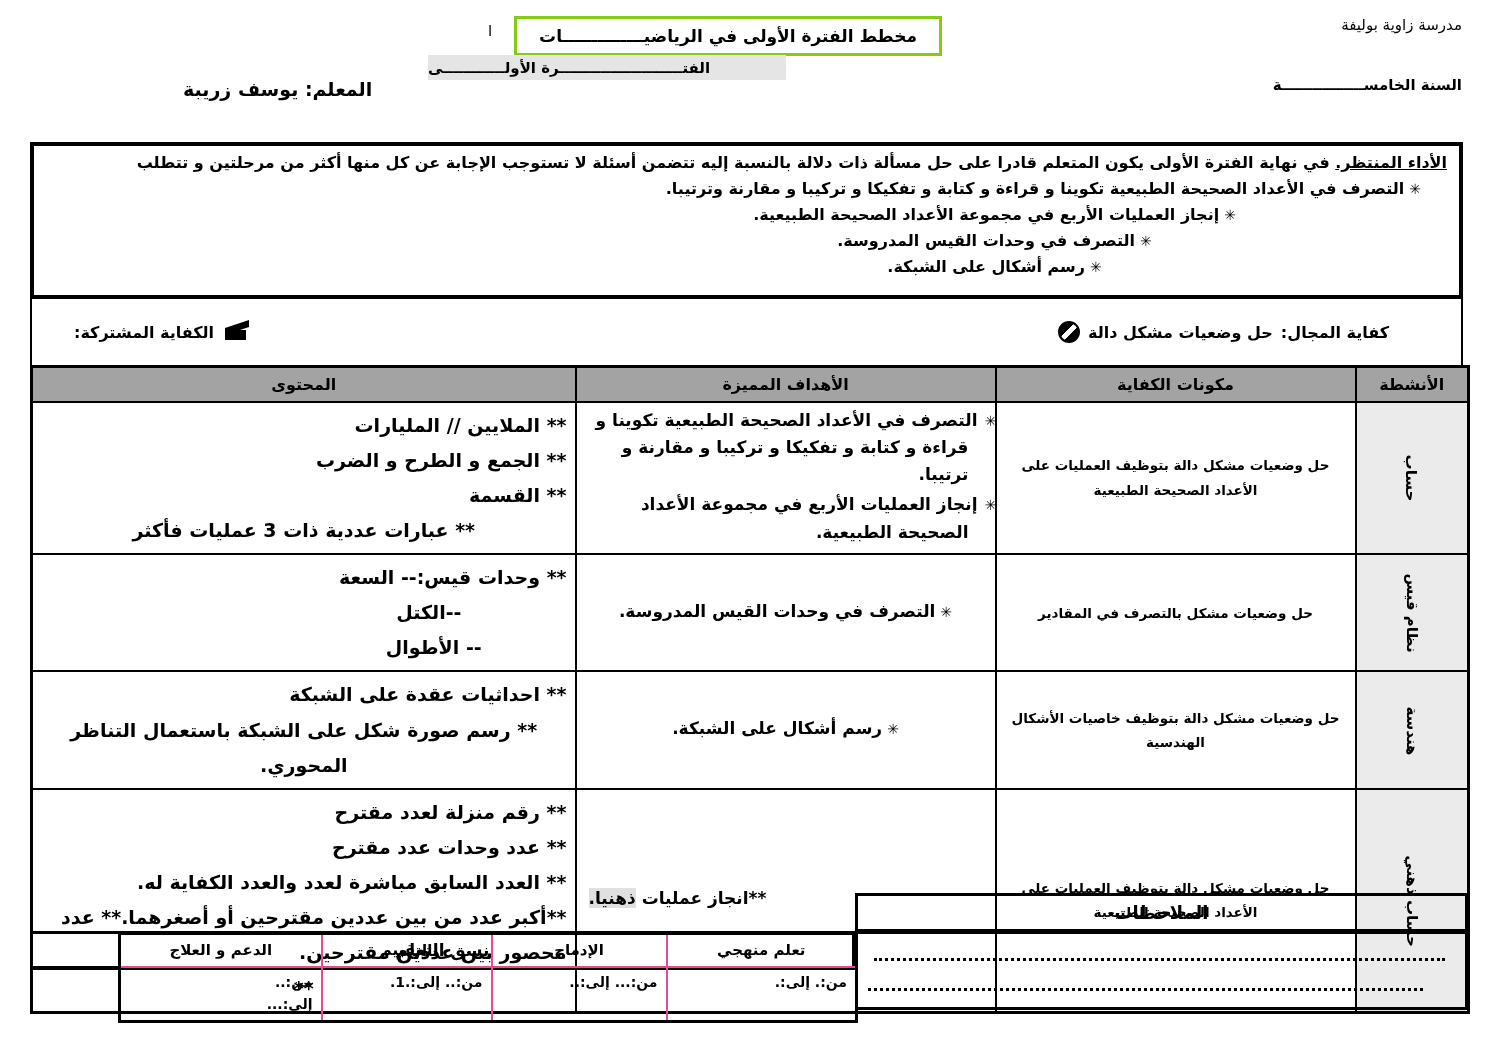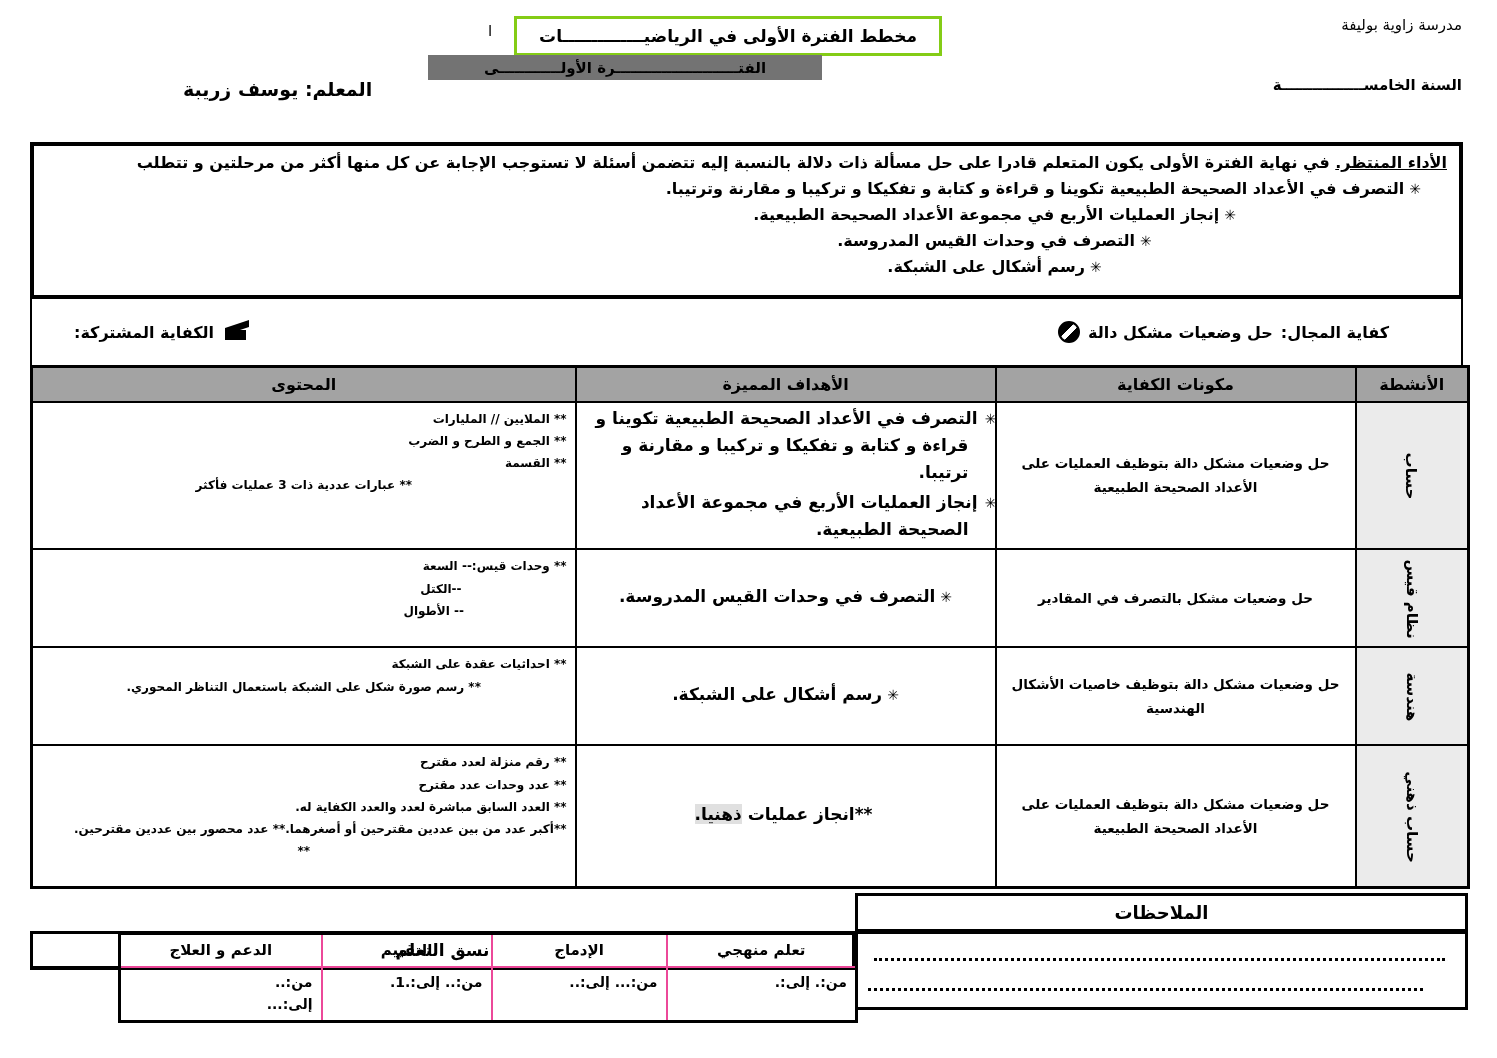--- a/index.html
+++ b/index.html
@@ -7,22 +7,22 @@
         font-family:"DejaVu Sans",sans-serif;color:#000;direction:rtl;}
   .abs{position:absolute;}
 
   
   .school{top:16px;right:35px;font-size:15px;}
   .grade{top:76px;right:35px;font-size:15px;font-weight:bold;}
   .title-box{top:16px;left:514px;width:422px;height:34px;border:3px solid #84cc16;
              display:flex;align-items:center;justify-content:center;
              font-size:17px;font-weight:bold;white-space:nowrap;}
   .alef-mark{top:22px;left:488px;font-size:15px;}
-  .period-bar{top:55px;left:428px;width:394px;height:25px;background:#737373;
-              display:flex;align-items:center;justify-content:center;
+  .period-bar{top:55px;left:428px;width:358px;height:25px;background:#e5e5e5;
+              display:flex;align-items:center;justify-content:flex-end;
               font-size:15px;font-weight:bold;white-space:nowrap;}
   .teacher{top:78px;left:183px;font-size:19px;font-weight:bold;}
 
   
   .perf-box{top:142px;left:30px;width:1433px;height:157px;border:4px solid #000;
             box-sizing:border-box;padding:4px 12px 0 28px;font-size:16px;font-weight:bold;line-height:1.62;}
   .perf-box p{margin:0;}
   .perf-label{text-decoration:underline;}
   .perf-line2{padding-right:26px;}
   .perf-center{text-align:center;padding-left:480px;}
@@ -45,22 +45,22 @@
   table.main td,table.main th{border:2px solid #000;overflow:hidden;box-sizing:border-box;}
   table.main th{background:#a3a3a3;font-size:16px;font-weight:bold;text-align:center;height:35px;}
   td.act{background:#ebebeb;text-align:center;vertical-align:middle;}
   td.act span{display:inline-block;transform:rotate(90deg);white-space:nowrap;
               font-weight:bold;font-size:15px;}
   td.compc{font-weight:bold;font-size:13.5px;text-align:center;vertical-align:middle;
            padding:0 12px;line-height:1.8;}
   td.obj{font-size:17px;font-weight:bold;vertical-align:middle;padding:2px 12px;line-height:1.6;}
   td.obj p{margin:0 0 3px 0;padding-right:14px;text-indent:-14px;}
   td.obj .center{text-align:center;padding:0;text-indent:0;}
-  td.obj .right{text-align:center;padding-right:4px;text-indent:0;}
-  td.cont{font-size:12px;font-weight:bold;vertical-align:top;padding:5px 8px;line-height:1.85;}
+  td.obj .right{text-align:left;padding-right:4px;text-indent:0;}
+  td.cont{font-size:19px;font-weight:bold;vertical-align:top;padding:5px 8px;line-height:1.85;}
   td.cont div{text-align:right;}
   td.cont div.c{text-align:center;}
   .hl{background:#e0e0e0;}
   .pr105{padding-right:105px;}
   .pr134{text-align:center !important;padding-left:260px;}
 
   
   .pace-box{top:931px;left:30px;width:825px;height:39px;border:3px solid #000;border-bottom-width:4px;
             box-sizing:border-box;display:flex;align-items:center;justify-content:center;
             font-size:17px;font-weight:bold;}

